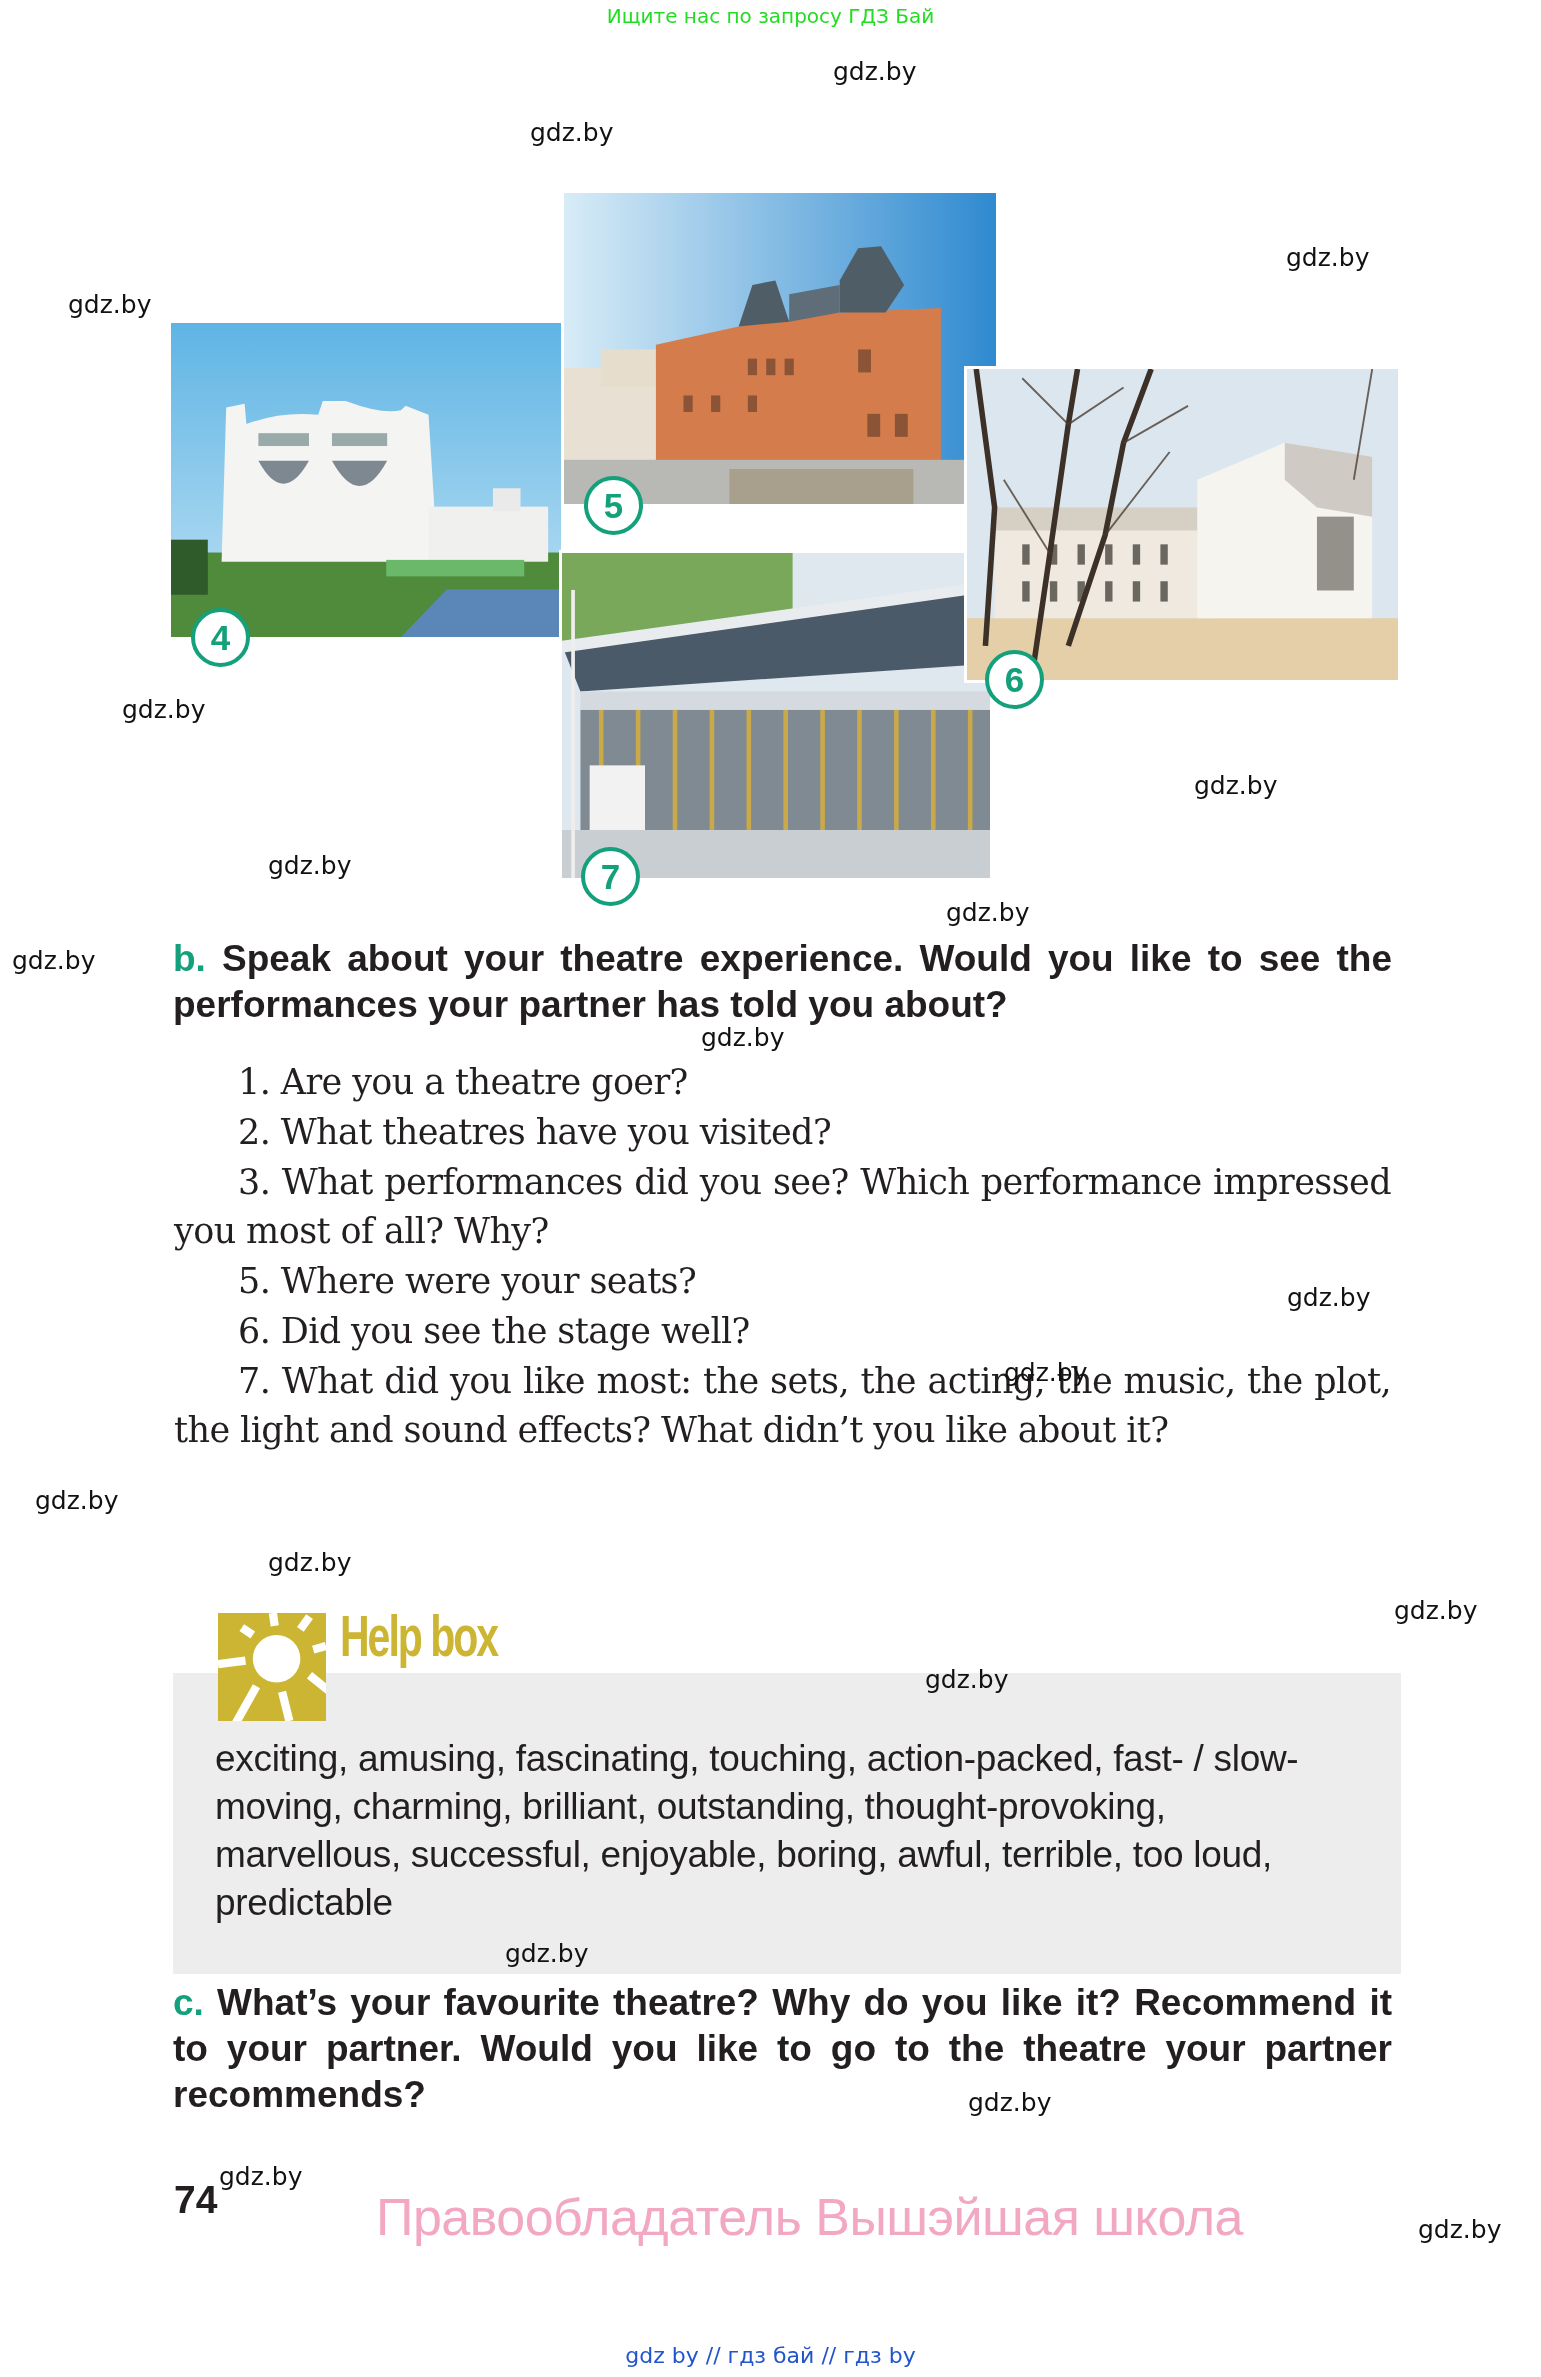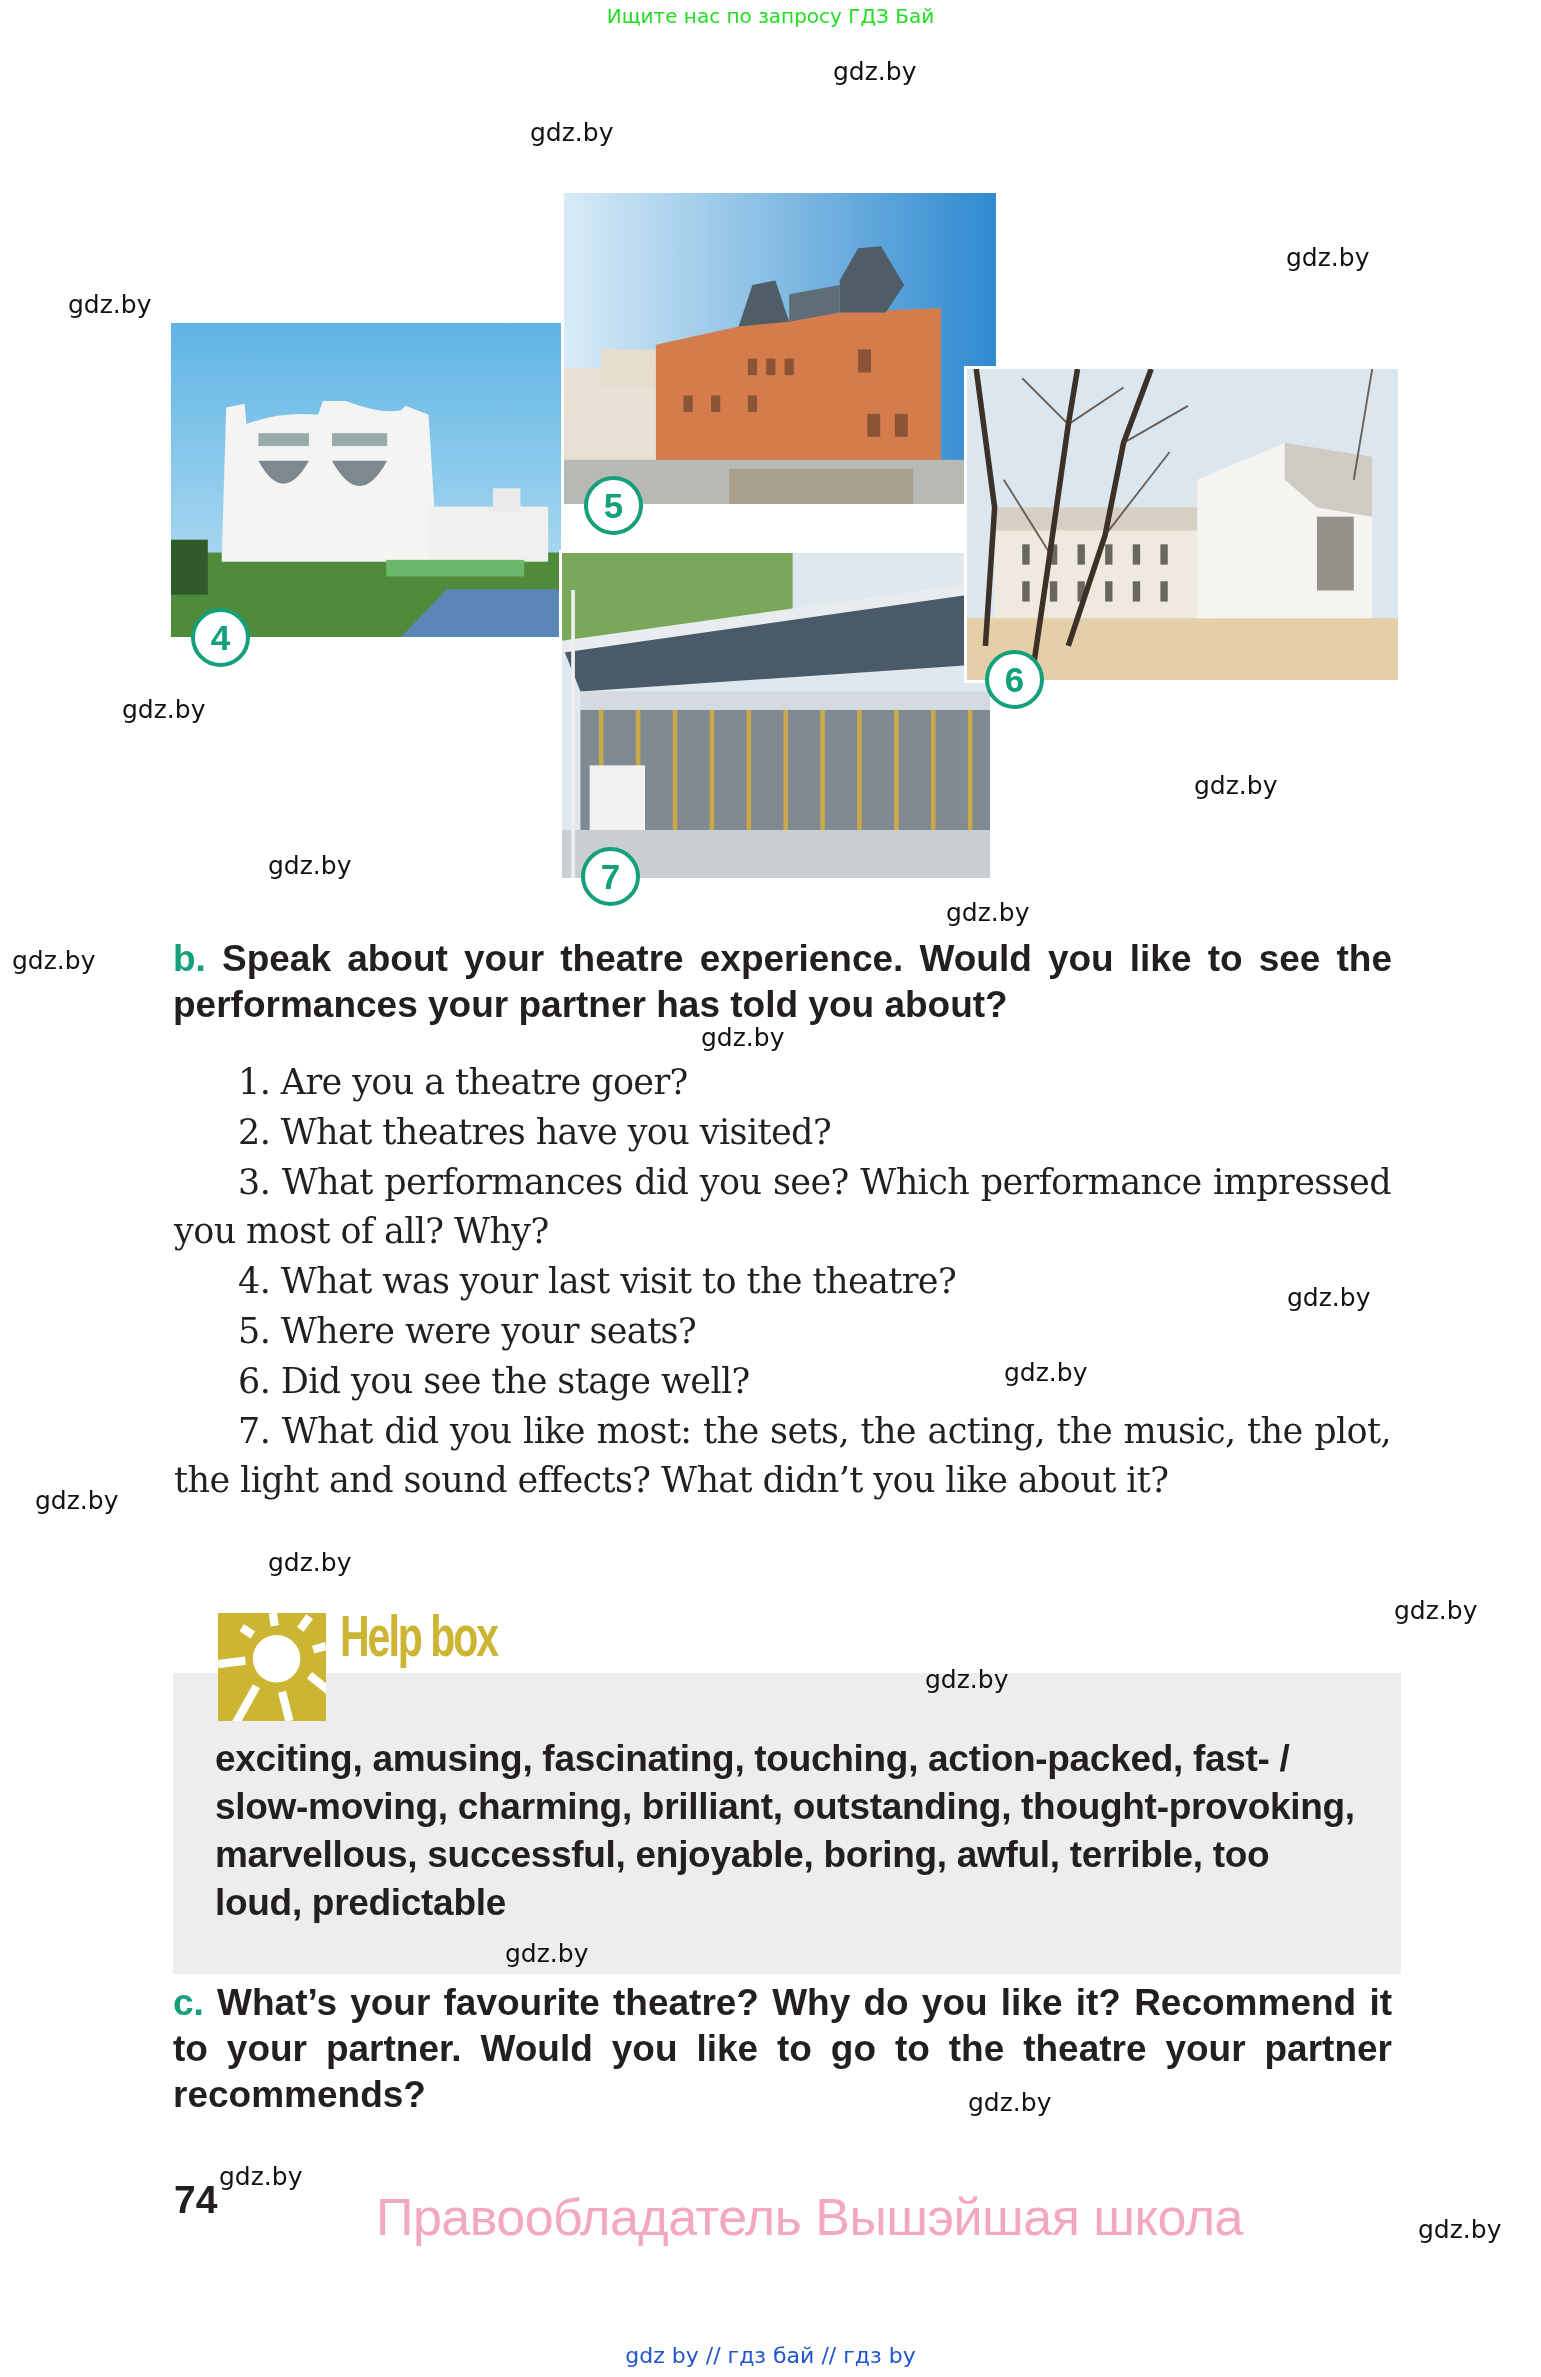--- a/index.html
+++ b/index.html
@@ -41,21 +41,21 @@
 
   .help-panel { left: 173px; top: 1673px; width: 1228px; height: 301px; background: #ededed; }
   .help-icon { left: 218px; top: 1613px; width: 108px; height: 108px; z-index: 3; }
   .help-title {
     left: 340px; top: 1604px; font-family: "Liberation Sans", sans-serif; font-weight: bold;
     font-size: 57px; line-height: 64px; color: #cdb534; letter-spacing: -2.8px;
     transform: scaleX(0.72); transform-origin: left center; white-space: nowrap; z-index: 3;
   }
   .help-words {
     left: 215px; top: 1735px; width: 1140px; font-size: 37px; line-height: 48px; color: #231f20;
-    letter-spacing: -0.3px; z-index: 3; font-weight: bold;
+    letter-spacing: -0.3px; z-index: 3;
   }
 
   .page-number { left: 174px; top: 2180px; font-weight: bold; font-size: 39px; line-height: 40px; }
   .copyright { left: 376px; top: 2187px; font-size: 52px; color: #f2a7c3; white-space: nowrap; letter-spacing: -0.5px; }
   .footer-links { left: 0; width: 1541px; top: 2343px; text-align: center; color: #2255cc; font-size: 22px; font-family: "DejaVu Sans", sans-serif; }
 </style>
 </head>
 <body>
 
 <div class="abs search-banner">Ищите нас по запросу ГДЗ Бай</div>
@@ -217,21 +217,20 @@
 
 <div class="abs task-heading" style="top:936px;">
   <span class="task-letter">b.</span>
   <span>Speak about your theatre experience. Would you like to see the performances your partner has told you about?</span>
 </div>
 
 <div class="abs questions">
   <p>1.  Are you a theatre goer?</p>
   <p>2. What theatres have you visited?</p>
   <p>3. What performances did you see? Which performance impressed you most of all? Why?</p>
-  <p>4. What was your last visit to the theatre?</p>
   <p>5. Where were your seats?</p>
   <p>6. Did you see the stage well?</p>
   <p>7. What did you like most: the sets, the acting, the music, the plot, the light and sound effects? What didn’t you like about it?</p>
 </div>
 
 <div class="abs help-panel"></div>
 <div class="abs help-icon">
   <svg viewBox="0 0 118 118" width="108" height="108">
     <rect x="0" y="0" width="118" height="118" fill="#cdb534"></rect>
     <circle cx="64" cy="50" r="26" fill="#ffffff"></circle>

